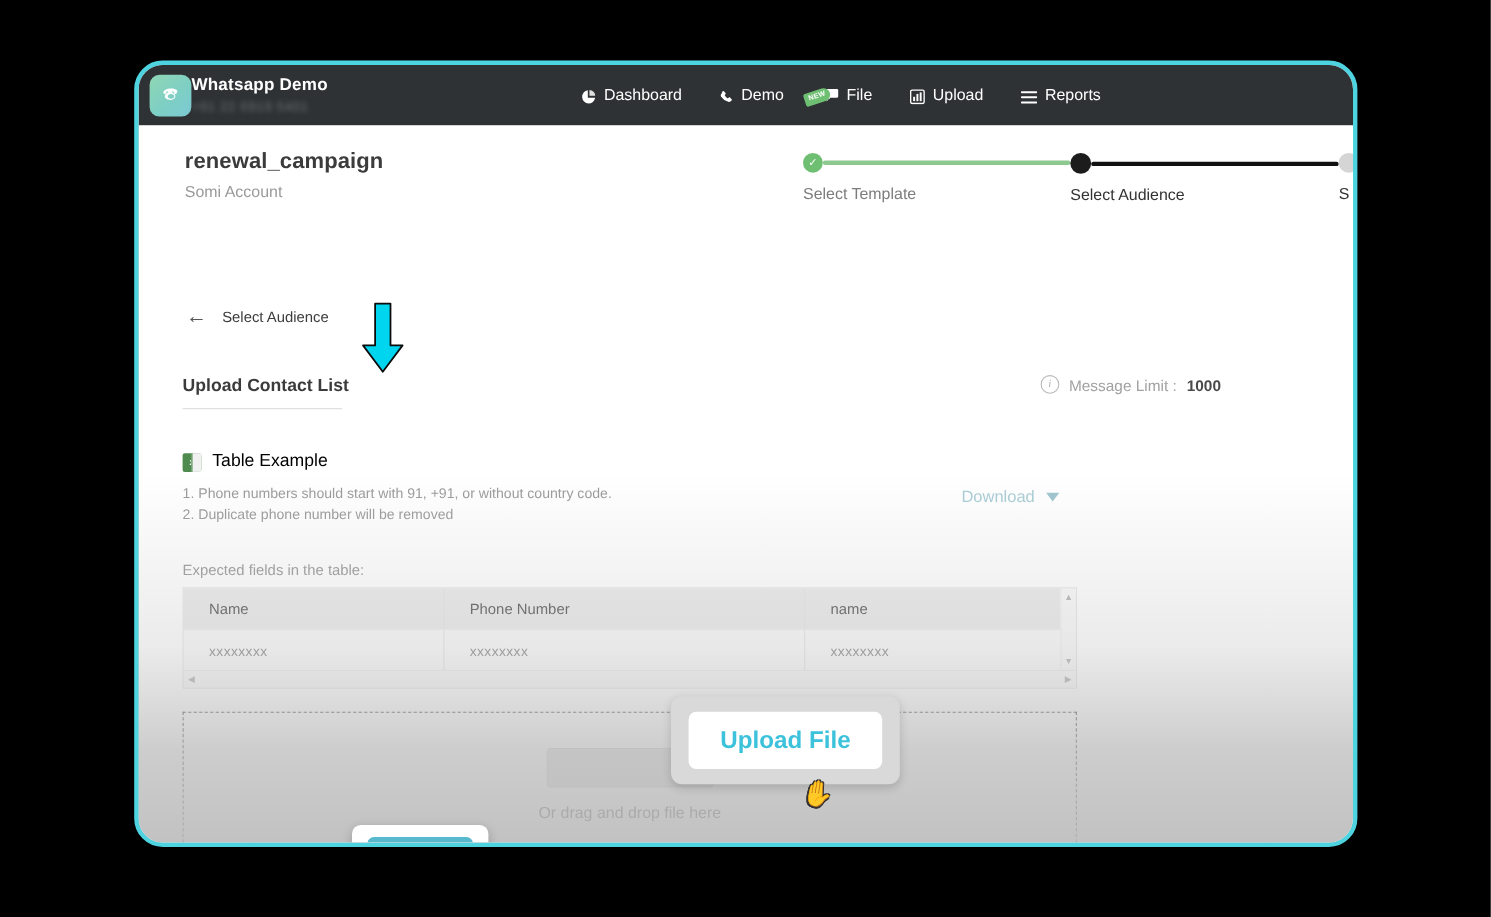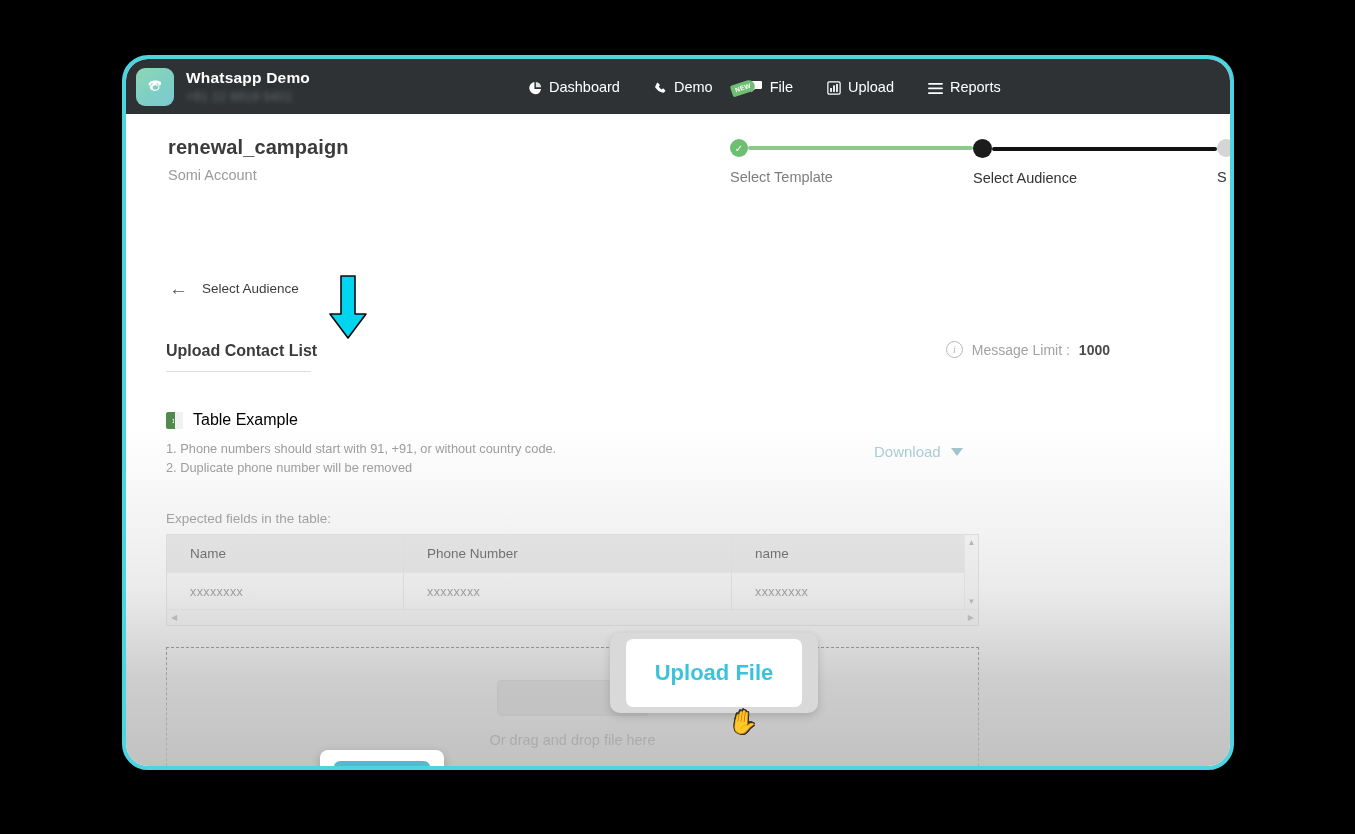--- a/index.html
+++ b/index.html
@@ -27,21 +27,21 @@
   }
 
   
   .topbar {
     position: absolute; left: 0; top: 0;
     width: 100%; height: 55px;
     background: #2e3234;
     display: flex; align-items: center;
   }
   .brand {
-    display: flex; align-items: center; gap: 12px;
+    display: flex; align-items: center; 
     padding-left: 10px; width: 360px;
   }
   .logo {
     width: 38px; height: 38px; border-radius: 9px;
     background: linear-gradient(140deg,#8fd6b4 0%,#7ecfc4 55%,#7cc9d4 100%);
     display: flex; align-items: center; justify-content: center;
     color: #fff; font-size: 21px; line-height: 1;
     flex: 0 0 auto;
   }
   .brand-text { display: flex; flex-direction: column; gap: 3px; }
@@ -252,21 +252,21 @@
   .overlay { position: absolute; inset: 0; z-index: 60; pointer-events: none; }
 
   .callout-upload {
     position: absolute; left: 484px; top: 574px;
     width: 208px; height: 80px;
     background: #d9d9d9; border-radius: 10px;
     display: flex; align-items: center; justify-content: center;
     box-shadow: 0 3px 9px rgba(0,0,0,.16);
   }
   .callout-upload-inner {
-    width: 176px; height: 68px; border-radius: 7px; background: #fff;
+    width: 176px; height: 52px; border-radius: 7px; background: #fff;
     display: flex; align-items: center; justify-content: center;
     font-size: 22px; font-weight: bold; color: #3dc2dc;
   }
 
   .callout-next {
     position: absolute; left: 194px; top: 691px;
     width: 124px; height: 65px;
     background: #fff; border-radius: 8px;
     display: flex; align-items: center; justify-content: center;
     box-shadow: 0 3px 10px rgba(0,0,0,.2);

